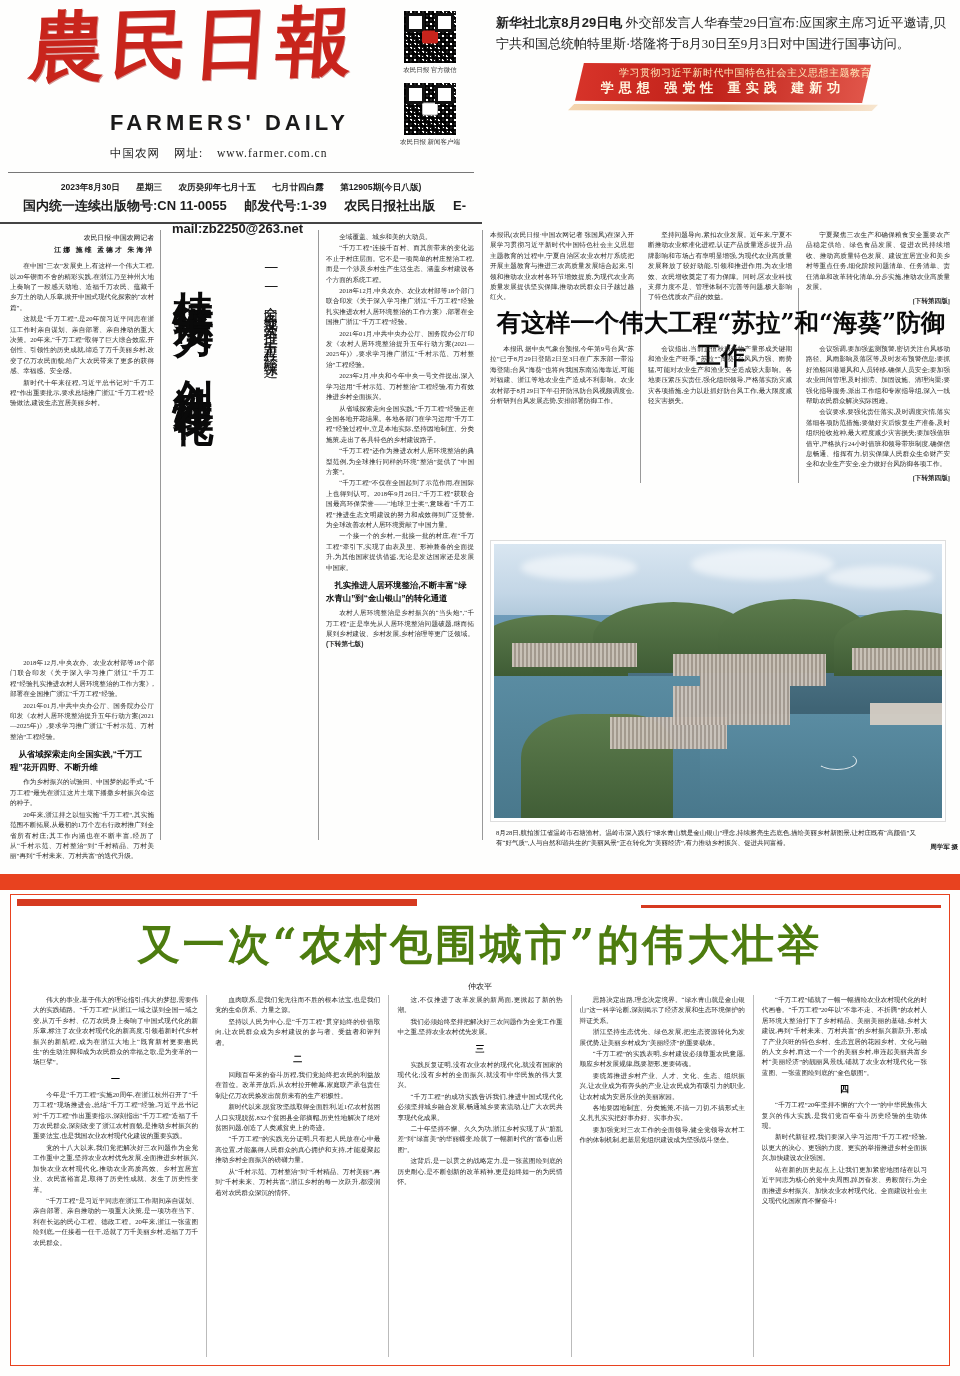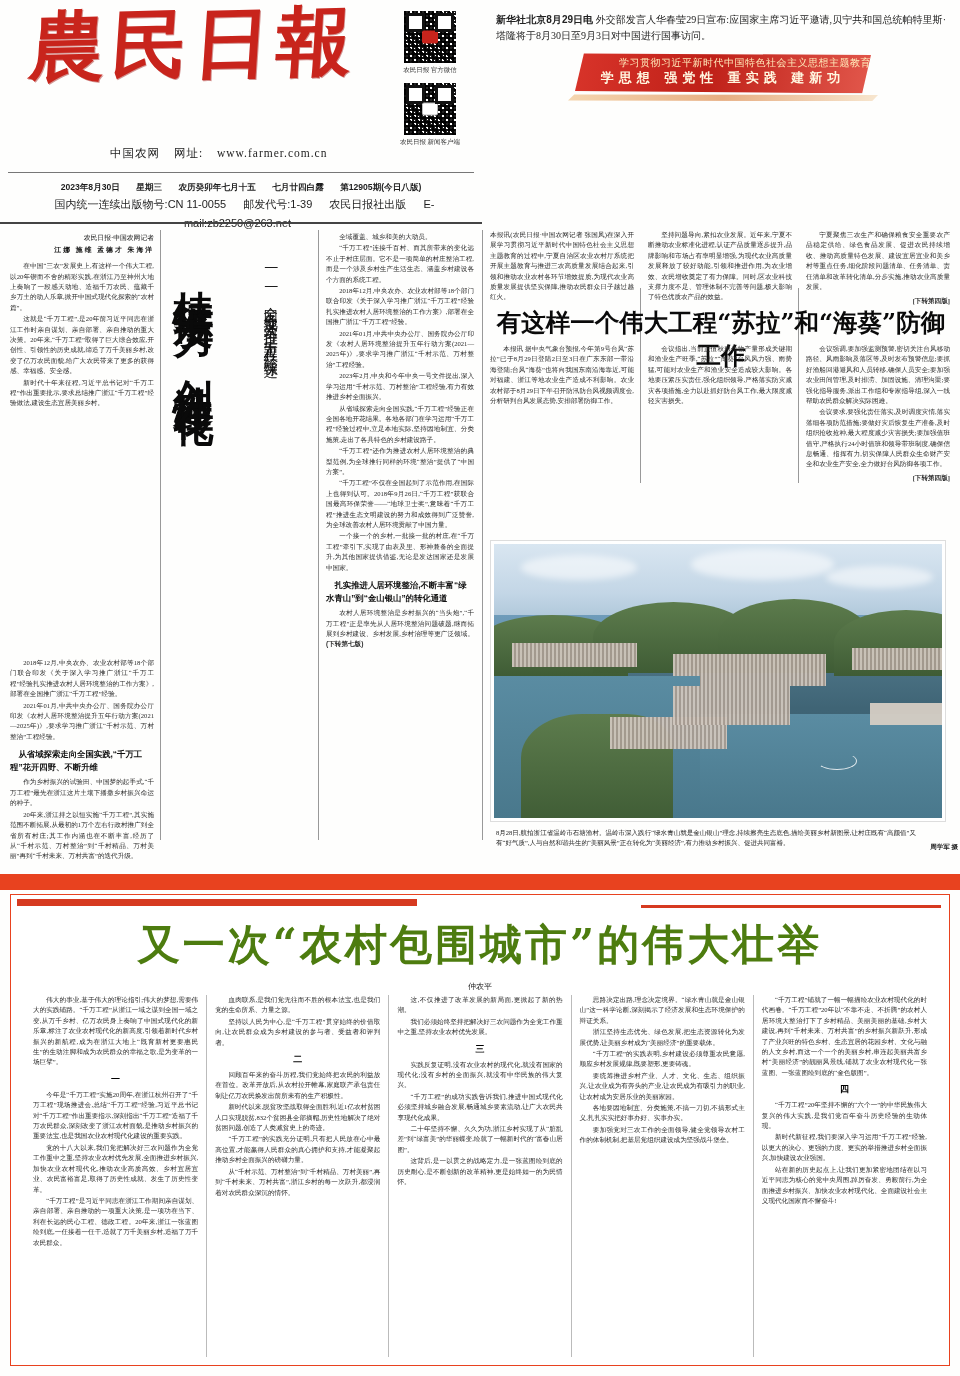--- a/index.html
+++ b/index.html
@@ -61,31 +61,31 @@
   .qr-dot.white { background: #fff; border: 1px solid #bbb; }
   .qr-cap { font-size: 6.5px; line-height: 1.35; color: #333; margin-top: 2px; }
 
   .mast-rule { position: absolute; left: 8px; right: 8px; top: 172px; border-top: 1px solid #777; }
   .mast-info {
     position: absolute; left: 0; right: 0; top: 180px;
     text-align: center; font-size: 8.6px; color: #1d1d1d; line-height: 1.75;
     font-family: "Liberation Sans", sans-serif; font-weight: bold;
   }
   .mast-info .row span { margin: 0 7px; }
-  .mast-info .row2 { font-weight: normal; font-size: 11px; }
+  .mast-info .row2 { font-weight: bold; font-size: 13px; }
   .mast-bottom-rule { position: absolute; left: 0; right: 0; top: 222px; border-top: 2px solid #444; }
 
   
   .hl-top {
     font-family: "DejaVu Serif", serif;
     font-size: 31px; font-weight: bold; color: #0b0b0b;
     text-align: center; letter-spacing: 1px; line-height: 1.18;
   }
   .lead-para {
-    font-size: 10px; line-height: 1.62; color: #222; text-align: justify;
+    font-size: 13px; line-height: 1.62; color: #222; text-align: justify;
     margin: 8px 14px 4px 10px;
   }
   .lead-para b { font-family: "Liberation Sans", sans-serif; }
   .hl-top2 {
     font-family: "DejaVu Serif", serif;
     font-size: 27.5px; font-weight: bold; color: #0b0b0b;
     text-align: center; letter-spacing: 1px; margin-top: 14px;
   }
 
   
@@ -189,20 +189,21 @@
 </head>
 <body>
 
 <div class="page">
 
   <div class="masthead">
 
     <div class="mast-left">
       <div class="logo-wrap">
         <div class="logo-cn">農民日報</div>
+        <div class="logo-en">FARMERS' DAILY</div>
       </div>
       <div class="logo-sub">
         <span>中国农网</span>
         <span>网址:</span>
         <span>www.farmer.com.cn</span>
       </div>
 
       <div class="qr-block">
         <div class="qr-item">
           <div class="qr-img">

